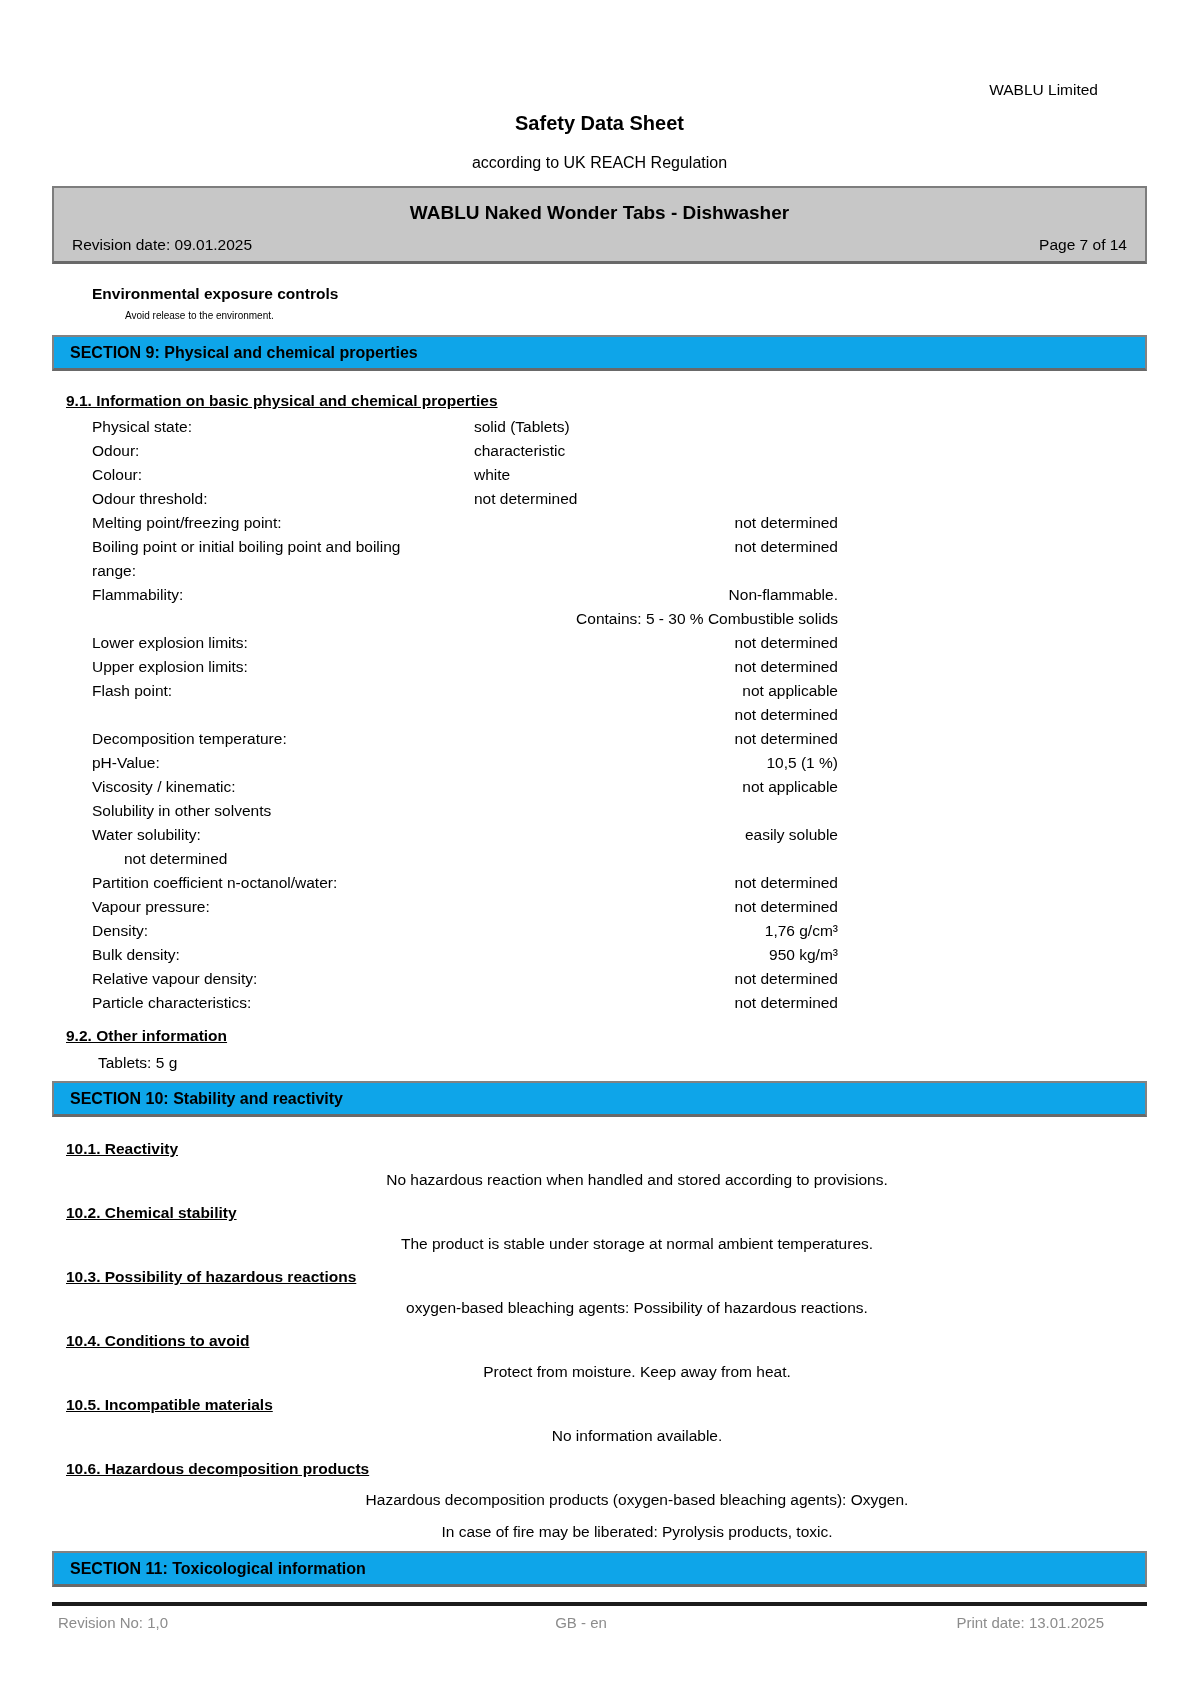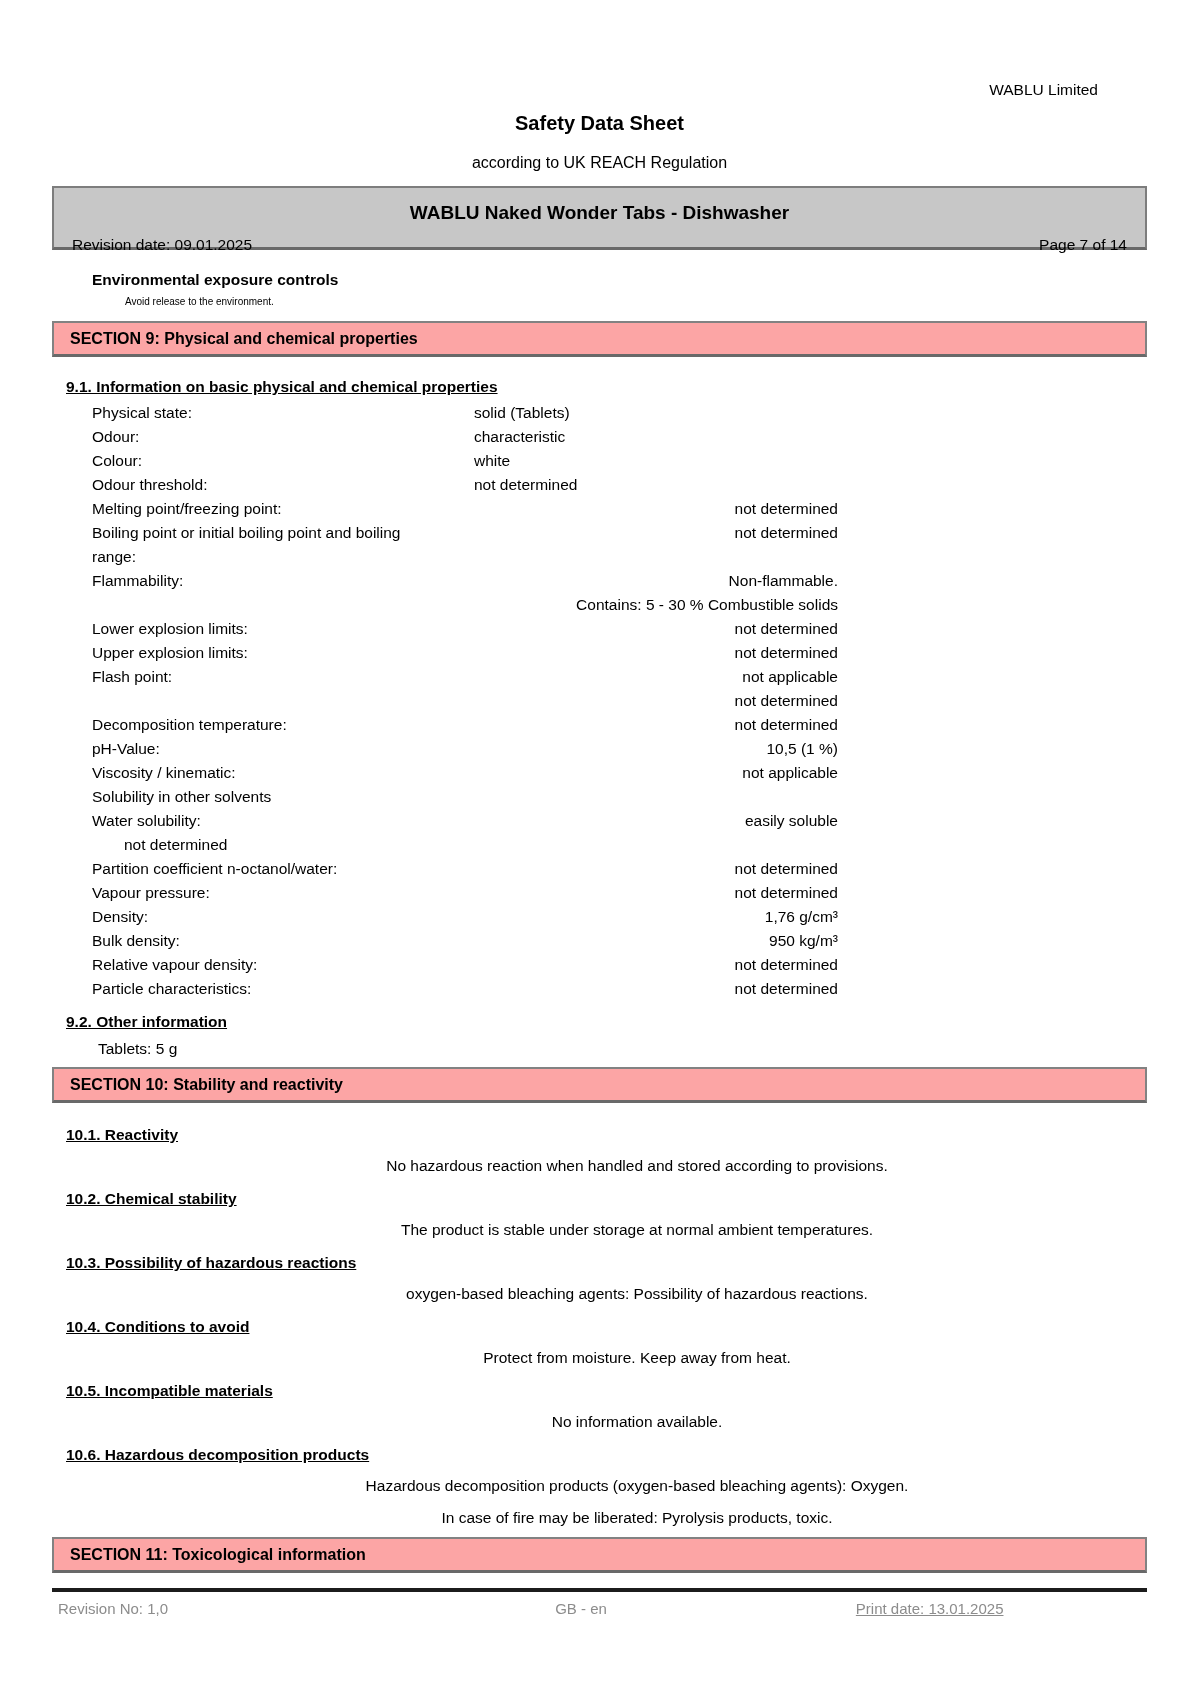--- a/index.html
+++ b/index.html
@@ -12,30 +12,30 @@
   .content { margin:0 43px 0 52px; }
 
   .company { margin-top:80px; text-align:right; padding-right:49px;
              font-size:15.5px; line-height:19px; }
   .doc-title { margin-top:12px; text-align:center; font-size:20px;
                font-weight:bold; line-height:24px; }
   .doc-subtitle { margin-top:18px; text-align:center; font-size:16px; line-height:19px; }
 
   .product-box { margin-top:14px; background:#c7c7c7;
                  border:2px solid #7d7d7d; border-bottom:3px solid #696969;
-                 padding:14px 18px 9px 18px; height:64px; }
+                 padding:14px 18px 9px 18px; height:78px; }
   .product-title { text-align:center; font-size:19px; font-weight:bold; line-height:22px; }
   .product-meta { margin-top:11px; display:flex; justify-content:space-between;
                   font-size:15.5px; line-height:19px; }
 
   .env-heading { margin-top:20px; padding-left:40px; font-weight:bold;
                  font-size:15.5px; line-height:20px; }
   .env-text { margin-top:2px; padding-left:73px; font-size:10px; line-height:20px; }
 
-  .section-bar { background:#fca5a5; border:2px solid #828282;
+  .section-bar { background:#0ea5e9; border:2px solid #828282;
                  border-bottom:3px solid #696969; height:36px;
                  padding-left:16px; display:flex; align-items:center;
                  font-size:16px; font-weight:bold; }
   .bar9  { margin-top:9px; }
   .bar10 { margin-top:8px; }
   .bar11 { margin-top:8px; }
 
   .sub-num-heading { font-weight:bold; text-decoration:underline;
                      padding-left:14px; font-size:15.5px; line-height:20px; }
   .h91 { margin-top:20px; }
@@ -54,21 +54,21 @@
   .subsections { padding-top:10px; }
   .subsection { margin-top:12px; }
   .subsection .sub-num-heading { margin-top:0; }
   .sub-line { margin-top:10px; padding-left:75px; font-size:15.5px; line-height:22px;text-align:center; }
 
   .footer-divider { margin-top:15px; height:4px; background:#1c1c1c; }
   .footer-row { margin-top:9px; display:flex; font-size:15px; color:#8c8c8c;
                 line-height:16px; }
   .footer-left   { flex:1; padding-left:6px; }
   .footer-center { flex:1; text-align:center; }
-  .footer-right  { flex:1; text-align:center; padding-right:43px;text-decoration:underline; }
+  .footer-right  { flex:1; text-align:right; padding-right:43px; }
 </style>
 </head>
 <body>
 
 <div class="content">
 
   <div class="company">WABLU Limited</div>
 
   <div class="doc-title">Safety Data Sheet</div>
 

